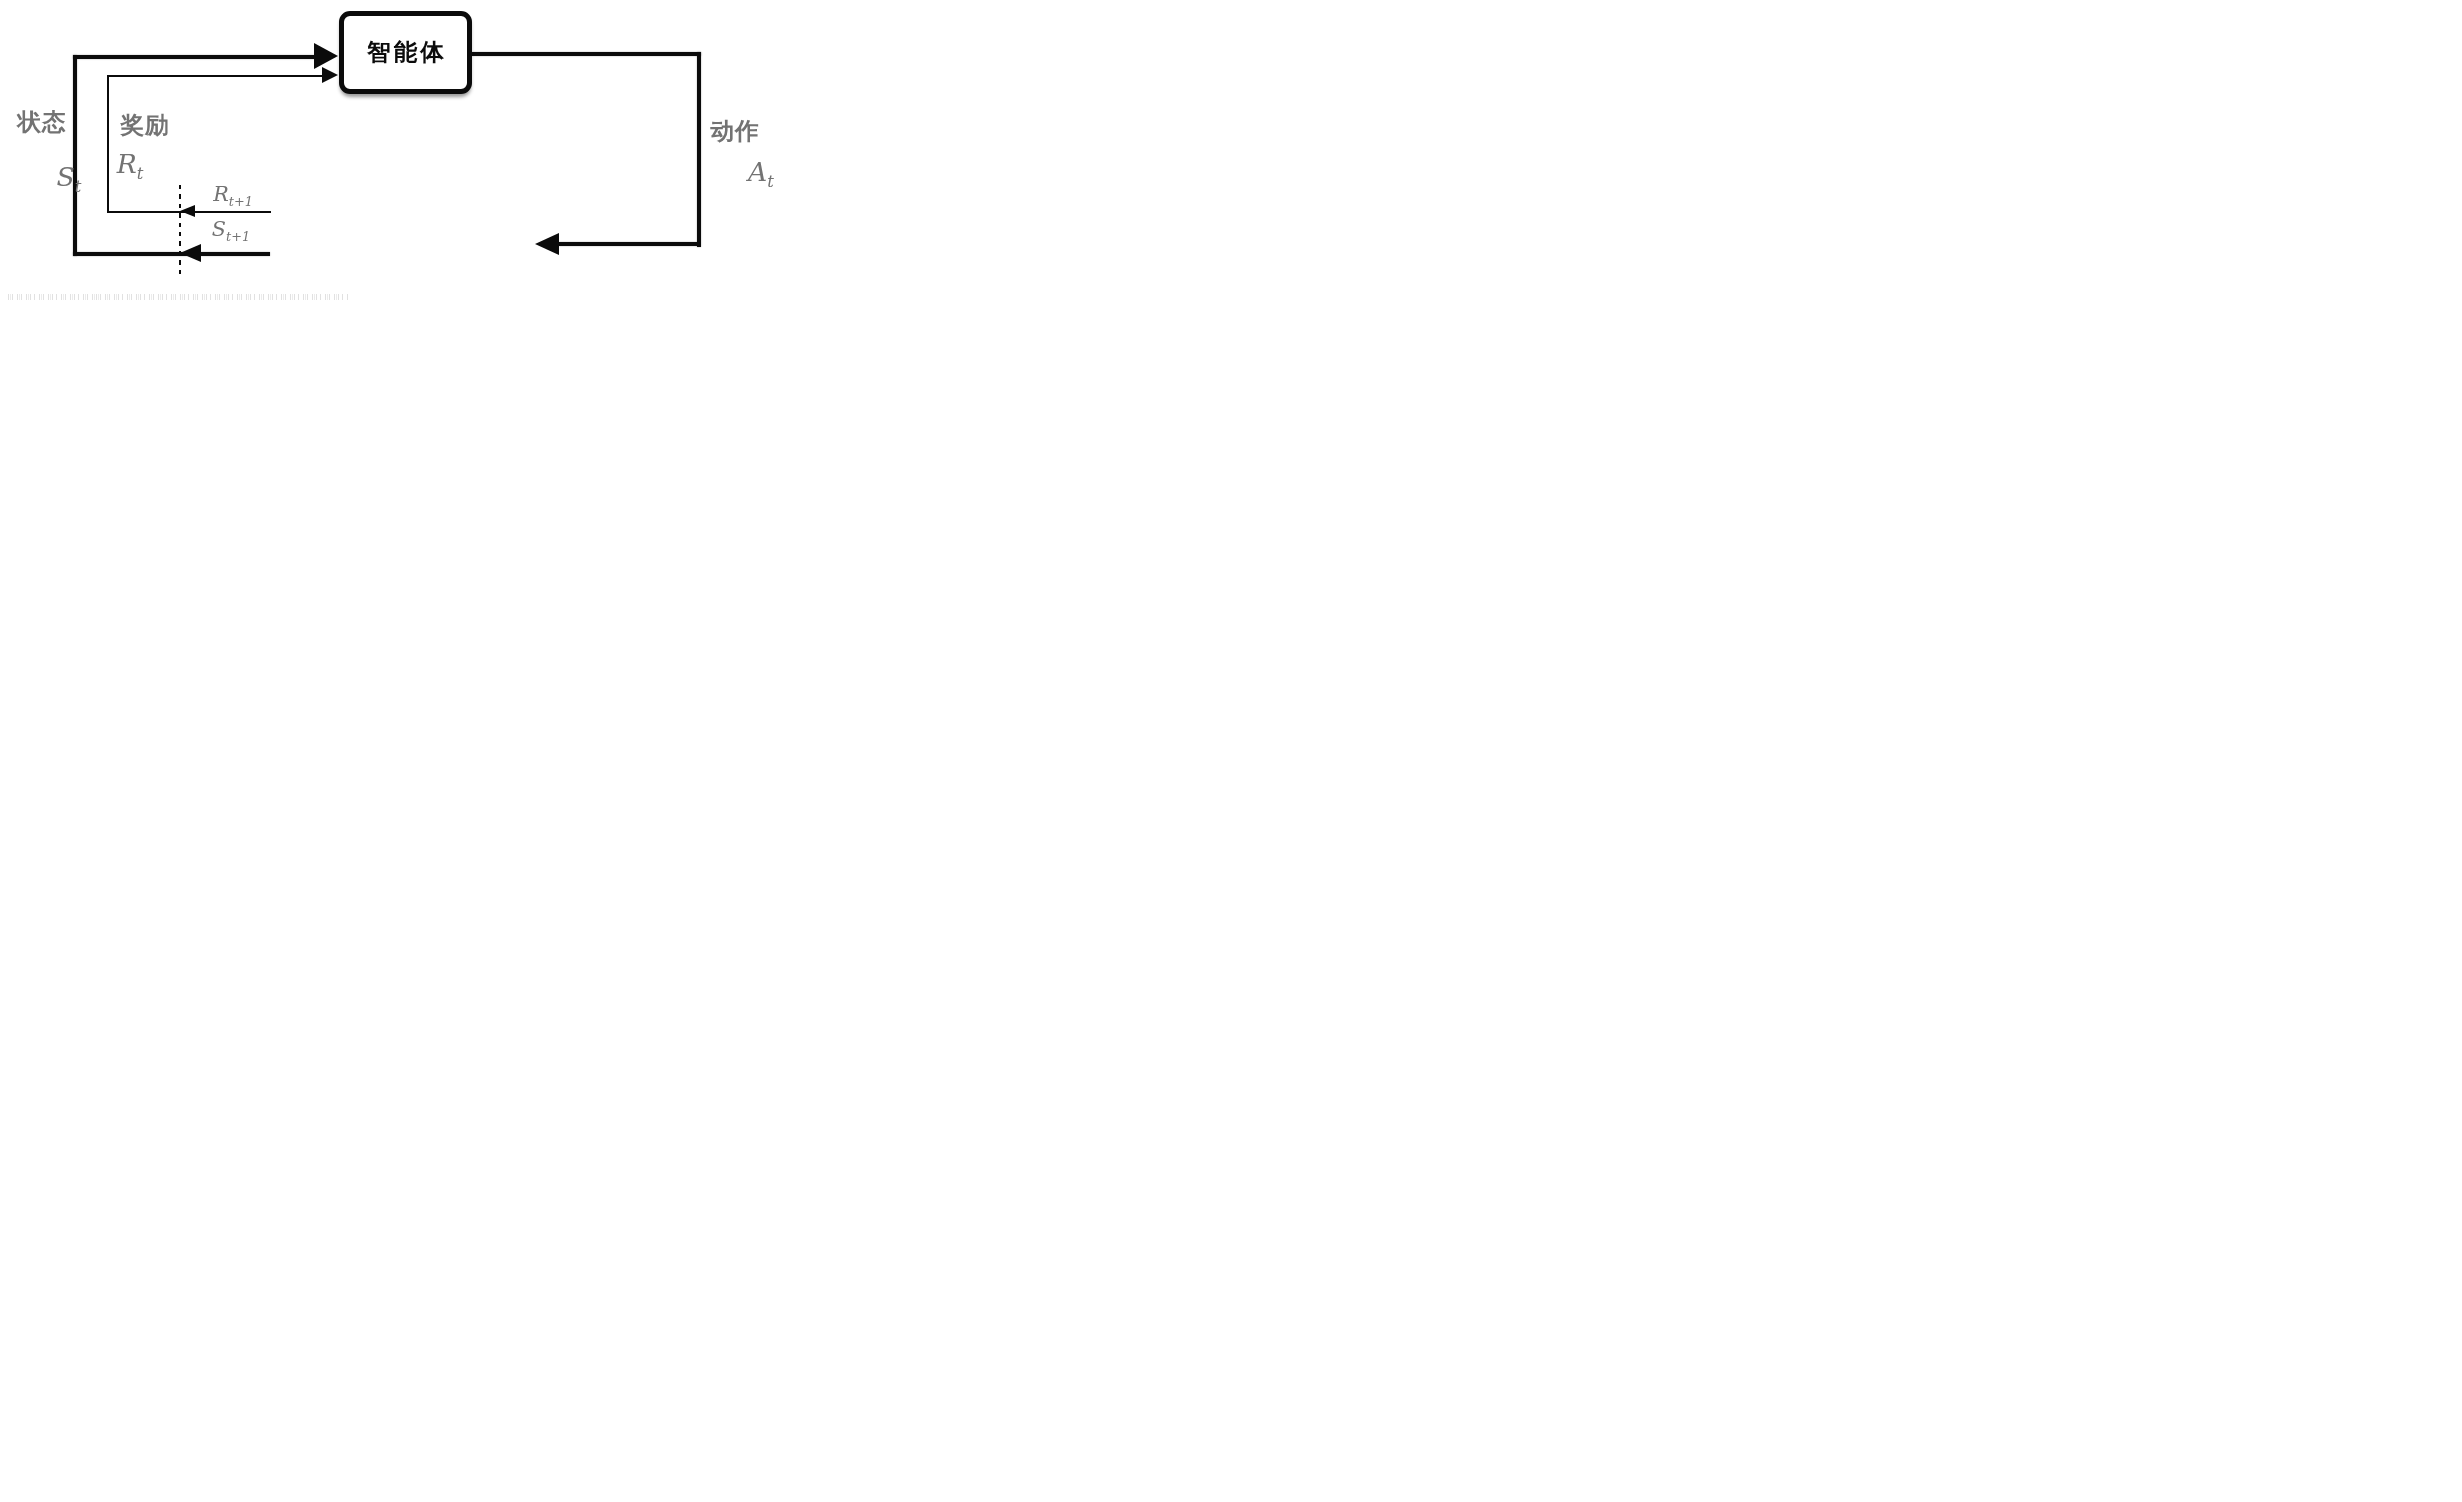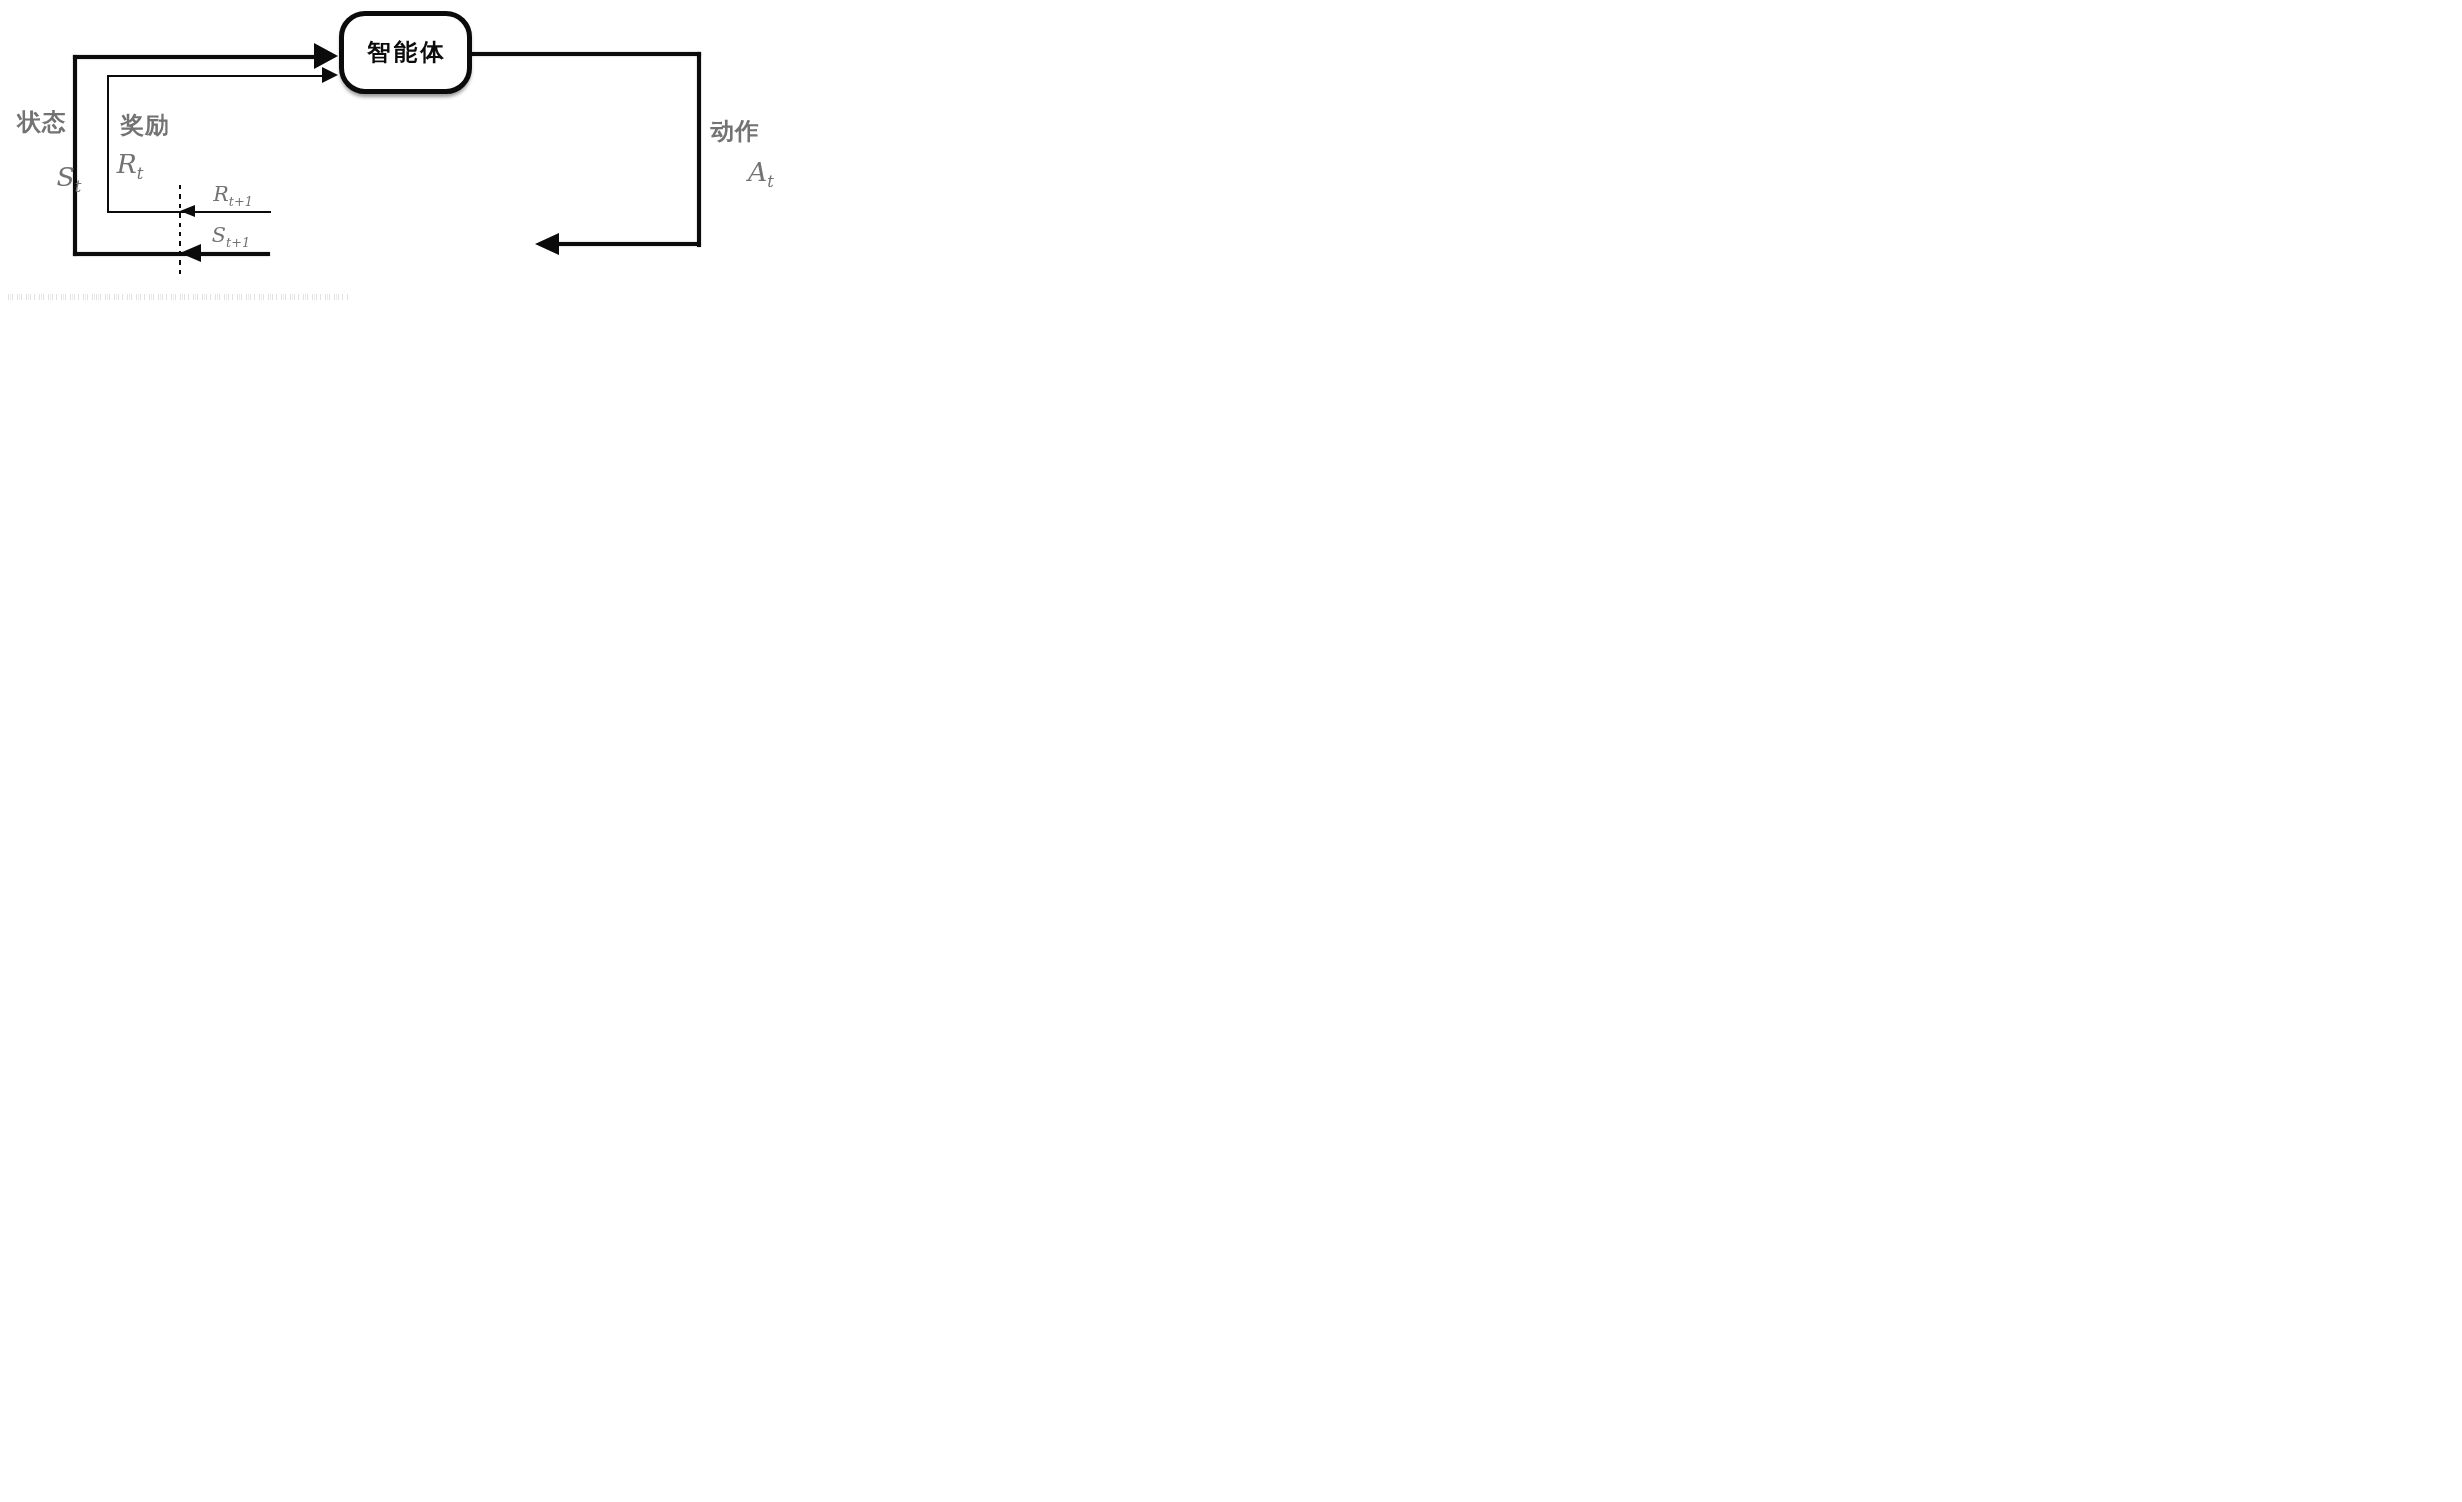--- a/index.html
+++ b/index.html
@@ -18,21 +18,21 @@
     background: #ffffff;
     border: 5.4px solid #0b0b0b;
     box-sizing: border-box;
     display: flex;
     align-items: center;
     justify-content: center;
     z-index: 3;
   }
   .node-agent {
     left: 339px; top: 10.8px; width: 133px; height: 83px;
-    border-radius: 26px;
+    border-radius: 11px;
     box-shadow: 0 3.4px 3.9px -1px rgba(0,0,0,0.40);
   }
   .node-env {
     left: 271px; top: 186px; width: 263px; height: 95px;
     border-radius: 15.8px;
     box-shadow: -3.4px 4.4px 4.4px -1px rgba(0,0,0,0.38);
   }
   .node-label {
     color: #0b0b0b;
     font-weight: 600;
@@ -119,21 +119,21 @@
   .lbl-math-small { font-style: italic; font-size: 20.7px; font-weight: 500; text-align: center; }
   .lbl-math-small sub { font-size: 62%; font-style: italic; line-height: 0; }
 
   .cn-state  { left: 42px;   top: 122px; }
   .cn-reward { left: 145px;  top: 125px; }
   .cn-action { left: 735px; top: 131px; }
   .m-state   { left: 37px;   top: 176px; margin-left: 32px; }
   .m-reward  { left: 130px;  top: 163px; }
   .m-action  { left: 723px; top: 171px; margin-left: 38px; }
   .m-rnext   { left: 233px;  top: 194px; }
-  .m-snext   { left: 231px;  top: 235px; }
+  .m-snext   { left: 231px;  top: 229px; }
 
   
   .caption-remnant {
     position: absolute;
     left: 7.9px; top: 294px; width: 340px; height: 6.4px;
     background: repeating-linear-gradient(90deg,
       rgba(60,60,60,0.55) 0 1px, transparent 1px 2.5px,
       rgba(60,60,60,0.35) 2.5px 3px, transparent 3px 4.4px);
     opacity: 0.28;
     filter: blur(0.5px);

